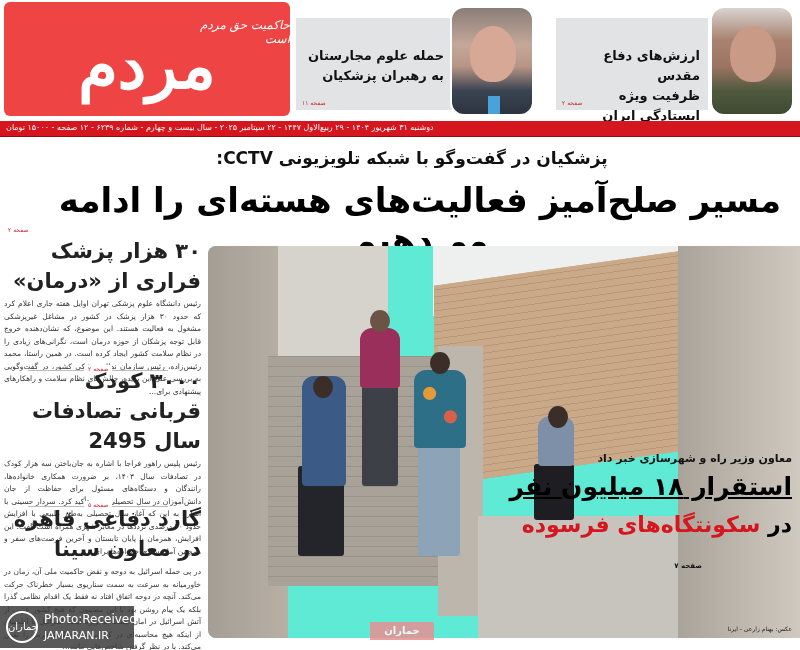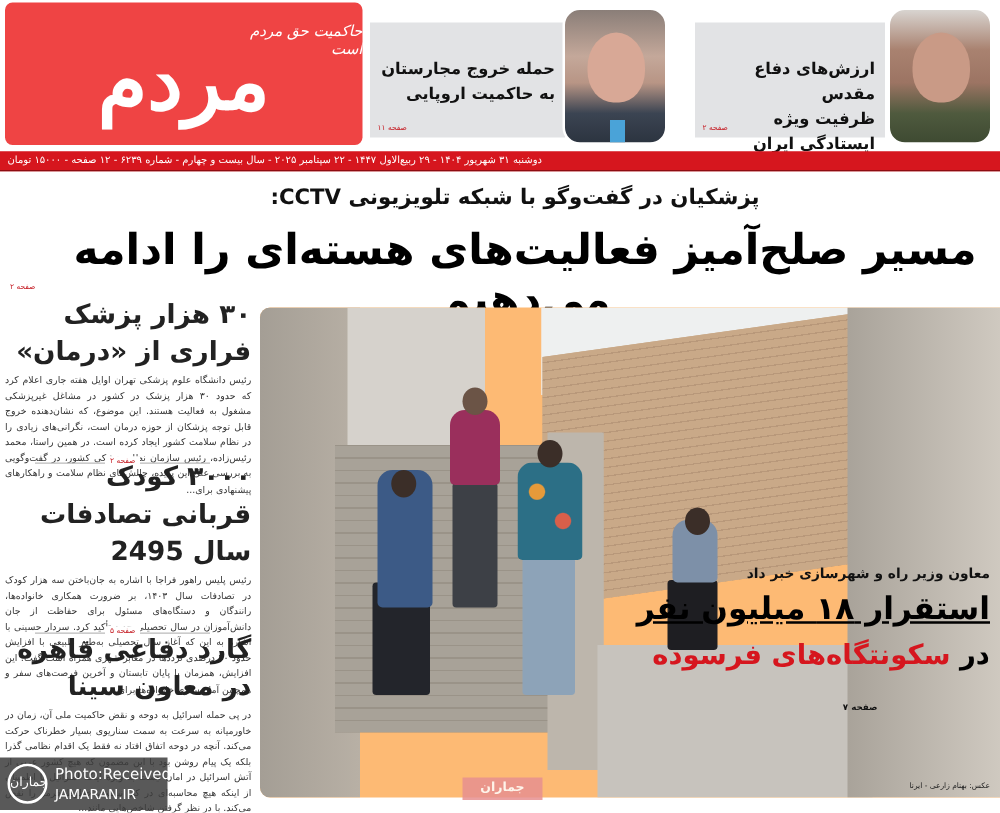--- a/index.html
+++ b/index.html
@@ -93,21 +93,21 @@
     position: absolute; left: 6px; top: 5px; width: 32px; height: 32px; border-radius: 50%;
     border: 2px solid #fff; font-size: 10px; line-height: 28px; text-align: center;
   }
   .watermark .w1 { position: absolute; left: 44px; top: 6px; font-size: 12px; }
   .watermark .w2 { position: absolute; left: 44px; top: 23px; font-size: 11px; }
 
   
   .photo {
     position: absolute; left: 208px; top: 246px; width: 592px; height: 392px;
     border-radius: 8px 0 0 8px; overflow: hidden;
-    background: #fdba74;
+    background: #5eead4;
   }
   .ph-sky { position: absolute; left: 225px; top: 0; width: 370px; height: 70px; background: #eef0f0; }
   .ph-brick { position: absolute; left: 226px; top: 20px; width: 280px; height: 200px;
     background: repeating-linear-gradient(0deg,#c9a988 0 6px,#b8987a 6px 7px), #c9a988; transform: skewY(-8deg); }
   .ph-leftwall { position: absolute; left: 0; top: 0; width: 80px; height: 392px; background: linear-gradient(90deg,#a49e95,#b8b0a5); }
   .ph-doorway { position: absolute; left: 70px; top: 0; width: 110px; height: 120px; background: #d6d2cc; }
   .ph-wall { position: absolute; left: 60px; top: 110px; width: 190px; height: 230px;
     background: repeating-linear-gradient(0deg,#a8a298 0 9px,#9a9388 9px 10px); }
   .ph-pillar { position: absolute; left: 230px; top: 100px; width: 45px; height: 270px; background: #bdb6ac; }
   .ph-rightwall { position: absolute; left: 470px; top: 0; width: 122px; height: 392px; background: linear-gradient(90deg,#a9a39a,#cfc9c0); }
@@ -138,22 +138,22 @@
 </head>
 <body>
 
 <div class="masthead">
   <div class="slogan">حاکمیت حق مردم است</div>
   <div class="logo">مردم سالاری</div>
 </div>
 
 <div class="teaser teaser-1">
   <div class="t-title">
-    <div>حمله خروج مجارستان</div>
-    <div>به حاکمیت اروپایی</div>
+    <div>حمله علوم مجارستان</div>
+    <div>به رهبران پزشکیان</div>
   </div>
   <div class="t-page">صفحه ۱۱</div>
 </div>
 <div class="portrait portrait-1">
   <div class="face"></div>
   <div class="tie"></div>
 </div>
 
 <div class="teaser teaser-2">
   <div class="t-title">

